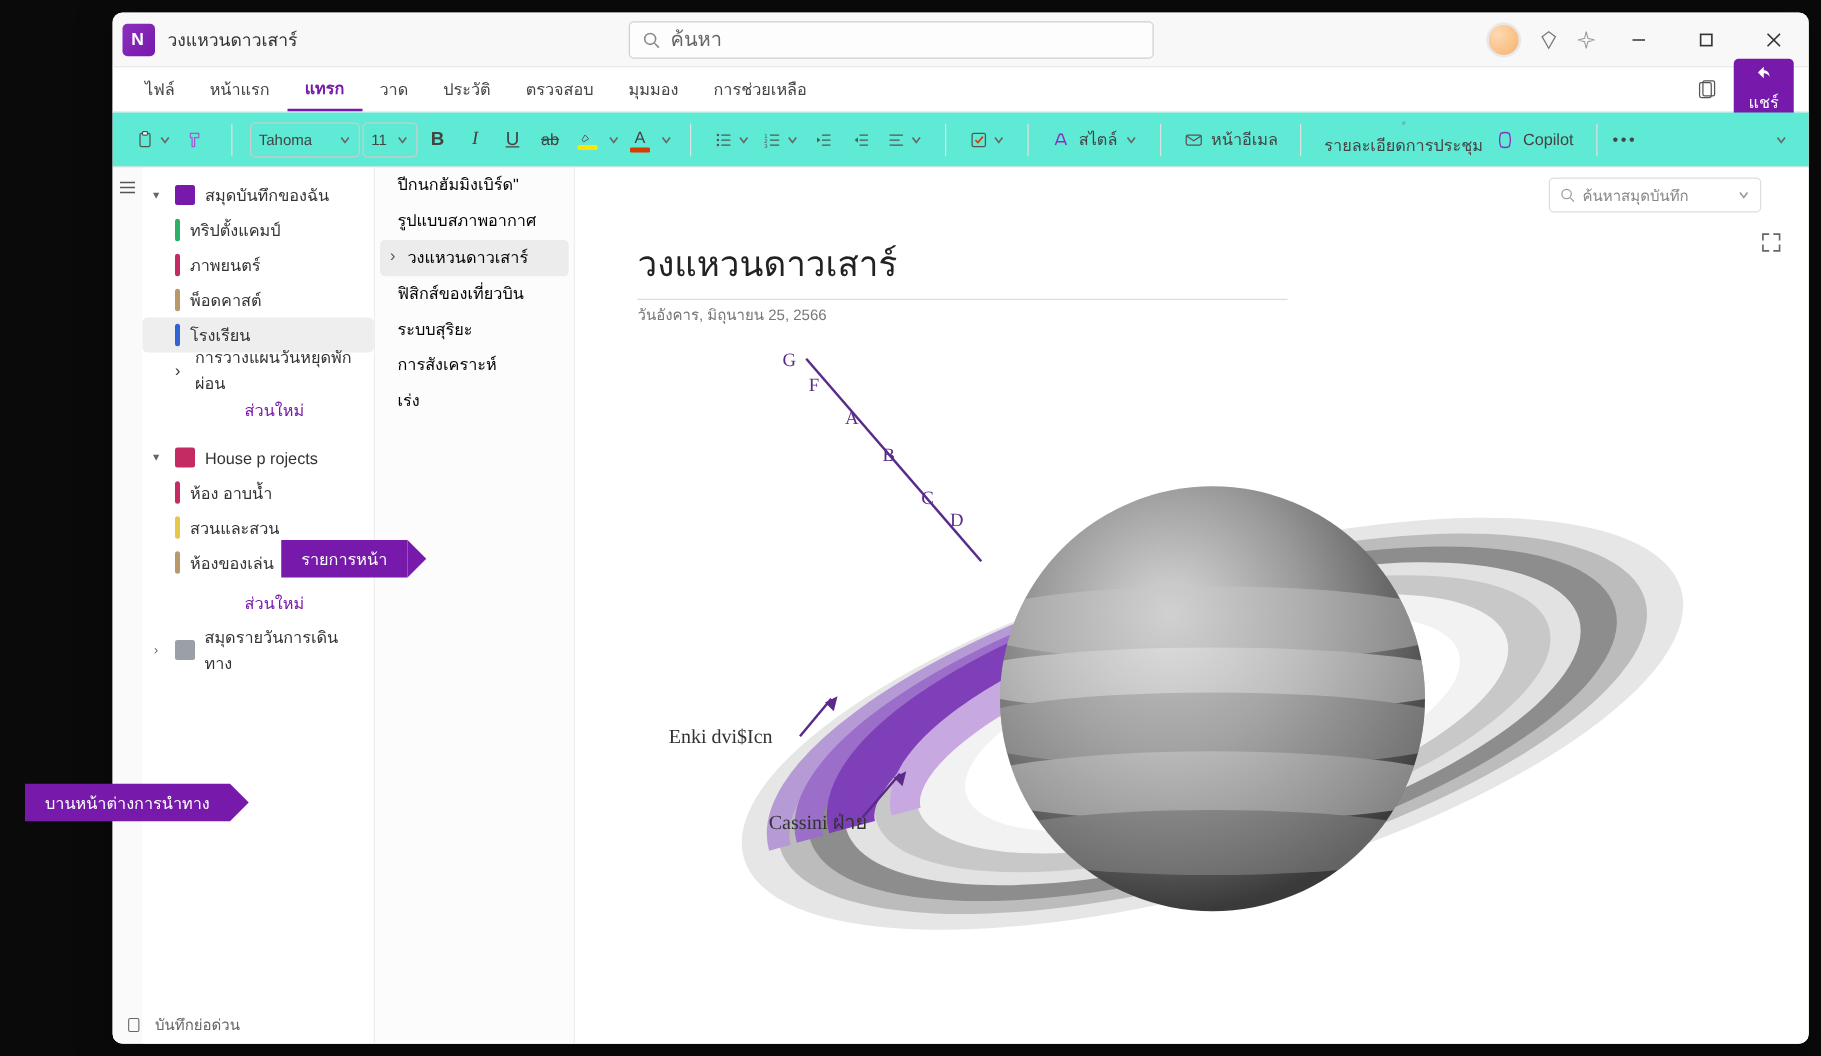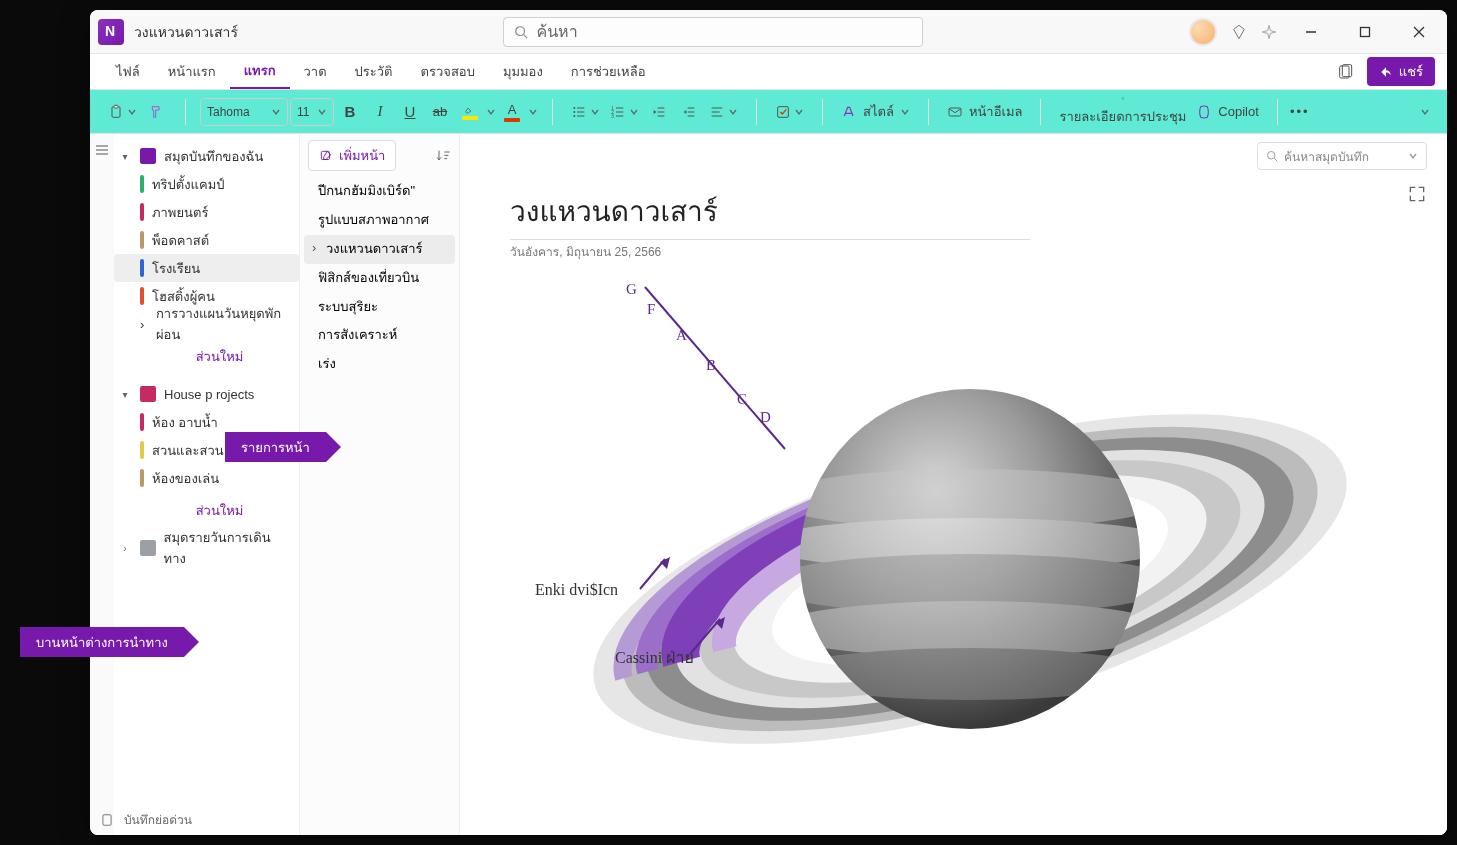--- a/index.html
+++ b/index.html
@@ -12,21 +12,21 @@
 .title-flex { flex: 1; display: flex; justify-content: center; }
 .search-box { width: 420px; height: 30px; border: 1px solid #d0d0d0; border-radius: 4px; display: flex; align-items: center; padding: 0 10px; gap: 8px; color: #666; background: #fdfdfd; }
 .search-box svg { width: 14px; height: 14px; }
 .title-right { display: flex; align-items: center; gap: 14px; flex: 0 0 auto; }
 .avatar { width: 28px; height: 28px; border-radius: 50%; background: radial-gradient(circle at 30% 30%, #ffd9b3, #f5b26b); border:2px solid #e8e8e8; }
 .sys-btn { width: 40px; height: 30px; display: flex; align-items: center; justify-content: center; color: #555; cursor: pointer; }
 .ribbon-tabs { display: flex; align-items: center; height: 36px; padding: 0 12px; font-size: 13px; color: #444; border-bottom: 1px solid #e5e5e5; background:#fff; }
 .ribbon-tab { padding: 0 14px; height: 100%; display: flex; align-items: center; cursor: pointer; }
 .ribbon-tab.active { color: #7719aa; border-bottom: 2px solid #7719aa; font-weight: 600; }
 .ribbon-spacer { flex: 1; }
-.share-btn { background: #7719aa; color: #fff; border-radius: 4px; padding: 4px 12px; font-size: 13px; display: flex; align-items: center; gap: 6px; cursor: pointer; }
+.share-btn { background: #7719aa; color: #fff; border-radius: 4px; padding: 4px 12px; font-size: 13px; display: flex; align-items: center; gap: 6px; cursor: pointer; flex-direction: column; }
 .tool-row { height: 44px; padding: 4px 8px; display: flex; align-items: center; gap: 4px; border-bottom: 1px solid #e5e5e5; font-size: 13px; color: #444; background:#5eead4; }
 .tool-group { display: flex; align-items: center; gap: 2px; padding: 0 6px; position: relative; }
 .tool-sep { width: 1px; height: 26px; background: #e0e0e0; margin: 0 4px; }
 .tbtn { height: 30px; min-width: 28px; display: flex; align-items: center; justify-content: center; border-radius: 4px; cursor: pointer; padding: 0 4px; gap:3px; }
 .font-name { width: 88px; height: 28px; border: 1px solid #ccc; border-radius: 4px; padding: 0 6px; font-size: 12px; display:flex; align-items:center; justify-content:space-between; }
 .font-size { width: 44px; height: 28px; border: 1px solid #ccc; border-radius: 4px; padding: 0 6px; font-size: 12px; display:flex; align-items:center; justify-content:space-between; }
 .chev { width:10px; height:10px; }
 .ico { width:16px; height:16px; }
 .color-under { width:16px; height:4px; border-radius:1px; }
 .main { flex: 1; display: flex; overflow: hidden; background: #fafafa; position:relative; }
@@ -40,21 +40,21 @@
 .sec-bar { width:4px; height:18px; border-radius:2px; }
 .add-sec { color:#7719aa; display:flex; align-items:center; gap:8px; padding-left:26px; height:28px; cursor:pointer;flex-direction:column; }
 .add-sec .plus { width:14px; height:14px; }
 .pages-panel { width: 160px; background: #fcfcfc; border-right: 1px solid #eee; display: flex; flex-direction: column; font-size: 13px; }
 .pages-header { display:flex; align-items:center; justify-content:space-between; padding:6px 8px; }
 .add-page-btn { display:flex; align-items:center; gap:6px; border:1px solid #ddd; border-radius:4px; padding:4px 10px; color:#7719aa; cursor:pointer; background:#fff; }
 .page-item { padding: 6px 10px 6px 18px; cursor: pointer; line-height: 1.3; }
 .page-item.selected { background:#ececec; border-radius:4px; position:relative; margin:0 4px; padding-left:22px; }
 .page-item.selected::before{ content:"›"; position:absolute; left:8px; top:5px; color:#555; }
 .canvas { flex: 1; background: #fff; position: relative; overflow:hidden; }
-.canvas-search { position:absolute; top:8px; right:20px; width:170px; height:28px; border:1px solid #ddd; border-radius:4px; display:flex; align-items:center; padding:0 8px; gap:6px; color:#888; font-size:12px; }
+.canvas-search { position:absolute; top:8px; right:38px; width:170px; height:28px; border:1px solid #ddd; border-radius:4px; display:flex; align-items:center; padding:0 8px; gap:6px; color:#888; font-size:12px; }
 .expand-btn { position:absolute; top:50px; right:20px; width:20px; height:20px; cursor:pointer; color:#666; }
 .page-title { position:absolute; left:50px; top:55px; font-size:28px; font-weight: 400; color:#222; border-bottom:1px solid #ddd; width:520px; padding-bottom:6px; font-family: "Segoe UI Light", sans-serif; }
 .page-date { position:absolute; left:50px; top:108px; font-size:12px; color:#777; }
 .content-area { position:absolute; left:60px; top:145px; width:830px; height:560px; }
 .note-bottom { position:absolute; bottom:6px; left:10px; display:flex; align-items:center; gap:10px; font-size:12px; color:#666; }
 .callout { position:absolute; background:#7719aa; color:#fff; font-size:13px; padding:6px 16px; height:30px; display:flex; align-items:center; z-index:50; }
 .callout::after { content:""; position:absolute; right:-15px; top:0; border-top:15px solid transparent; border-bottom:15px solid transparent; border-left:15px solid #7719aa; }
 .handwrite { font-family: "Segoe Script","Comic Sans MS",cursive; position:absolute; color:#5a2a8a; font-size:15px; }
 .label-text { position:absolute; font-family: "Segoe Script", cursive; font-size:16px; color:#333; }
 </style>
@@ -330,24 +330,20 @@
         </div>
       <div class="sec-row">
           <div class="sec-bar" style="background:#b89a6a;"></div>
           <span>พ็อดคาสต์</span>
         </div>
       <div class="sec-row selected">
           <div class="sec-bar" style="background:#3063d4;"></div>
           <span>โรงเรียน</span>
         </div>
       <div class="sec-row">
-          <div class="sec-bar" style="background:#e0502f;"></div>
-          <span>โฮสติ้งผู้คน</span>
-        </div>
-      <div class="sec-row">
           <span style="width:4px;">›</span>
           <span style="margin-left:4px;">การวางแผนวันหยุดพักผ่อน</span>
         </div>
       <div class="add-sec">
           <svg class="plus" viewBox="0 0 14 14">
             <line x1="7" y1="1" x2="7" y2="13" stroke="#7719aa" stroke-width="1.6"></line>
             <line x1="1" y1="7" x2="13" y2="7" stroke="#7719aa" stroke-width="1.6"></line>
           </svg>
           <span>ส่วนใหม่</span>
         </div>
@@ -388,32 +384,20 @@
       <div style="flex:1;"></div>
       <div class="note-bottom">
         <svg width="14" height="14" viewBox="0 0 24 24">
             <rect x="5" y="3" width="14" height="18" rx="2" fill="none" stroke="#666" stroke-width="1.5"></rect>
           </svg>
         <span>บันทึกย่อด่วน</span>
       </div>
     </div>
 
     <div class="pages-panel">
-      <div class="pages-header">
-        <div class="add-page-btn">
-          <svg width="14" height="14" viewBox="0 0 24 24">
-              <rect x="4" y="4" width="14" height="14" rx="2" fill="none" stroke="#7719aa" stroke-width="1.6"></rect>
-              <path d="M14 4 L20 10 L12 18 L8 18 L8 14 Z" fill="none" stroke="#7719aa" stroke-width="1.6"></path>
-            </svg>
-          <span>เพิ่มหน้า</span>
-        </div>
-        <svg width="16" height="16" viewBox="0 0 24 24">
-            <path d="M6 4 L6 18 M6 18 L3 14 M6 18 L9 14 M14 6 L22 6 M14 11 L20 11 M14 16 L18 16" stroke="#666" stroke-width="1.5" fill="none"></path>
-          </svg>
-      </div>
       <div class="page-item">ปีกนกฮัมมิงเบิร์ด"</div>
       <div class="page-item">รูปแบบสภาพอากาศ</div>
       <div class="page-item selected">วงแหวนดาวเสาร์</div>
       <div class="page-item">ฟิสิกส์ของเที่ยวบิน</div>
       <div class="page-item">ระบบสุริยะ</div>
       <div class="page-item">การสังเคราะห์</div>
       <div class="page-item">เร่ง</div>
     </div>
 
     <div class="canvas">

